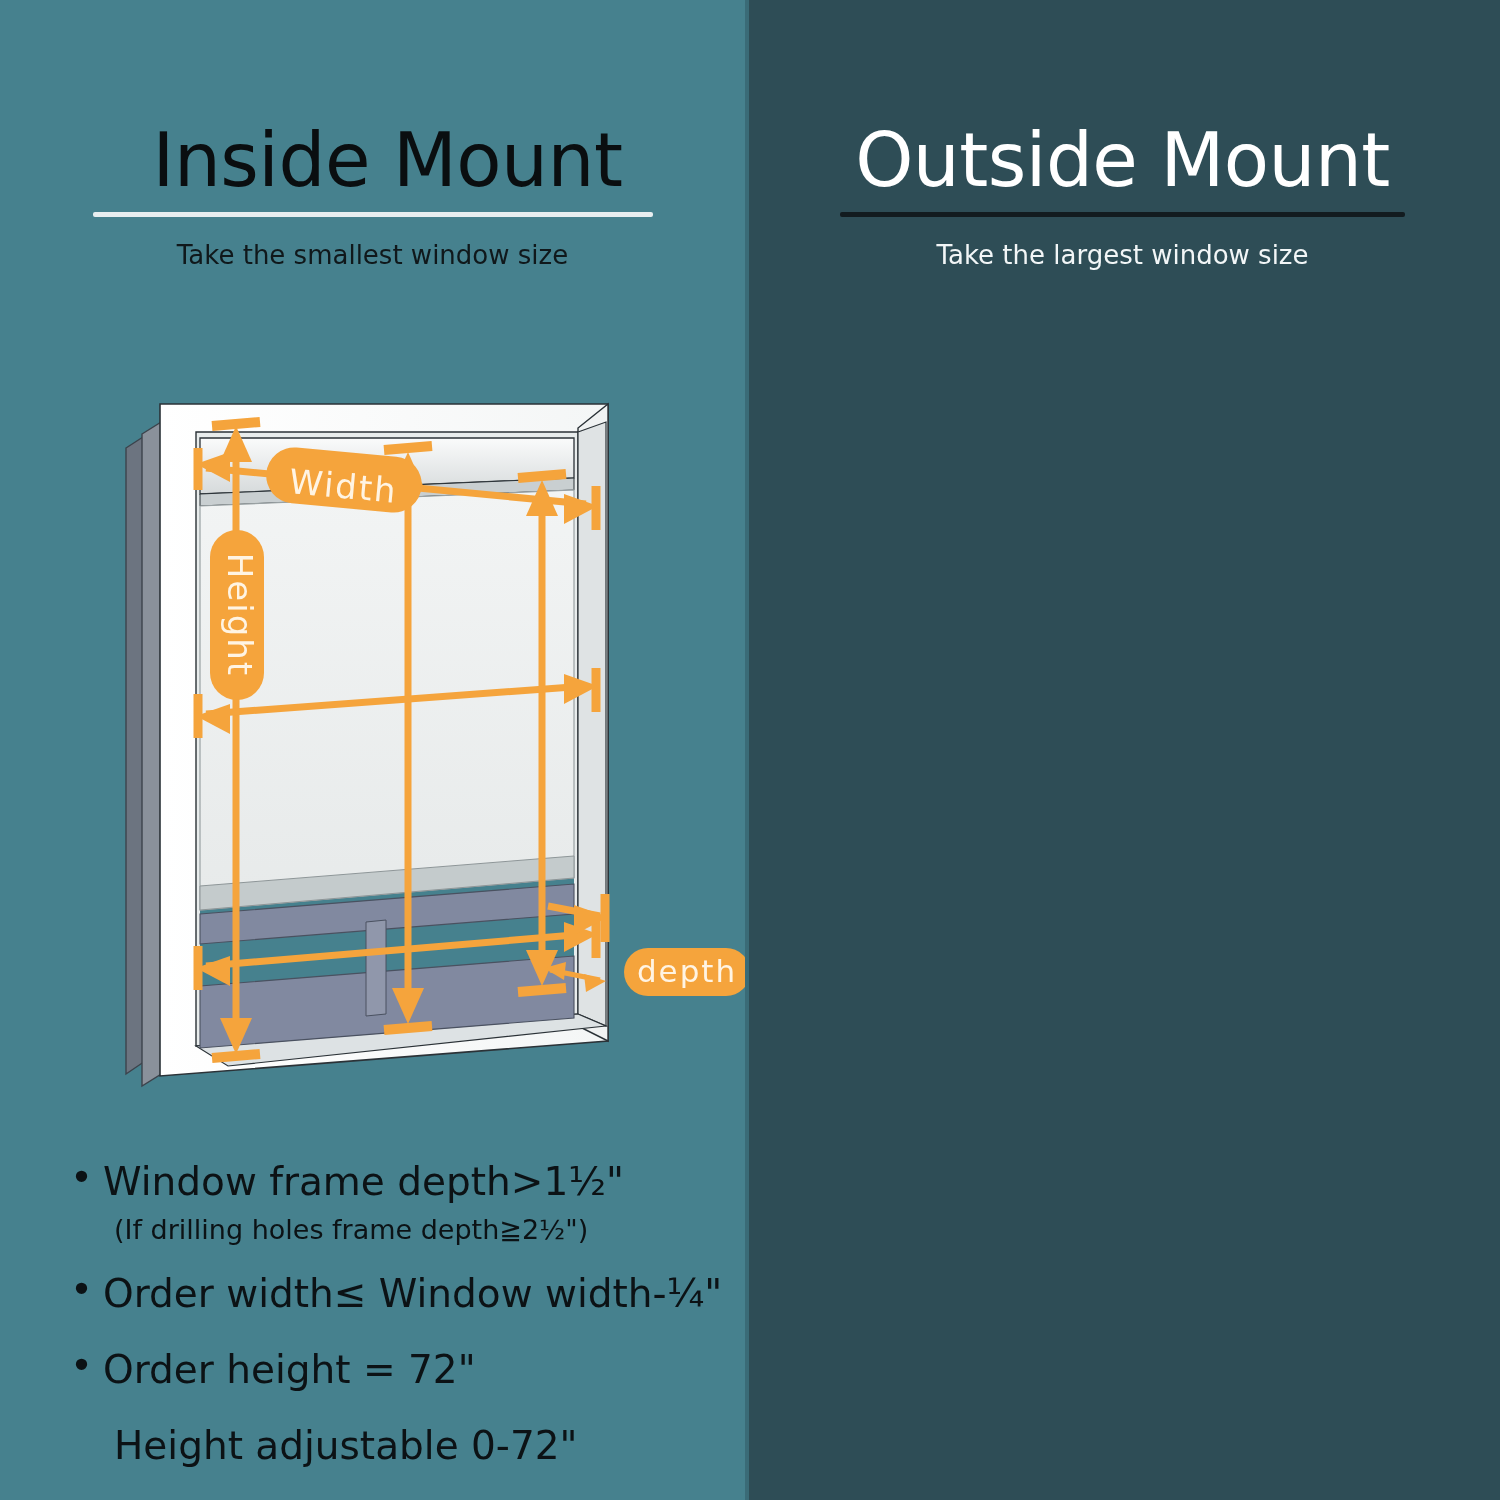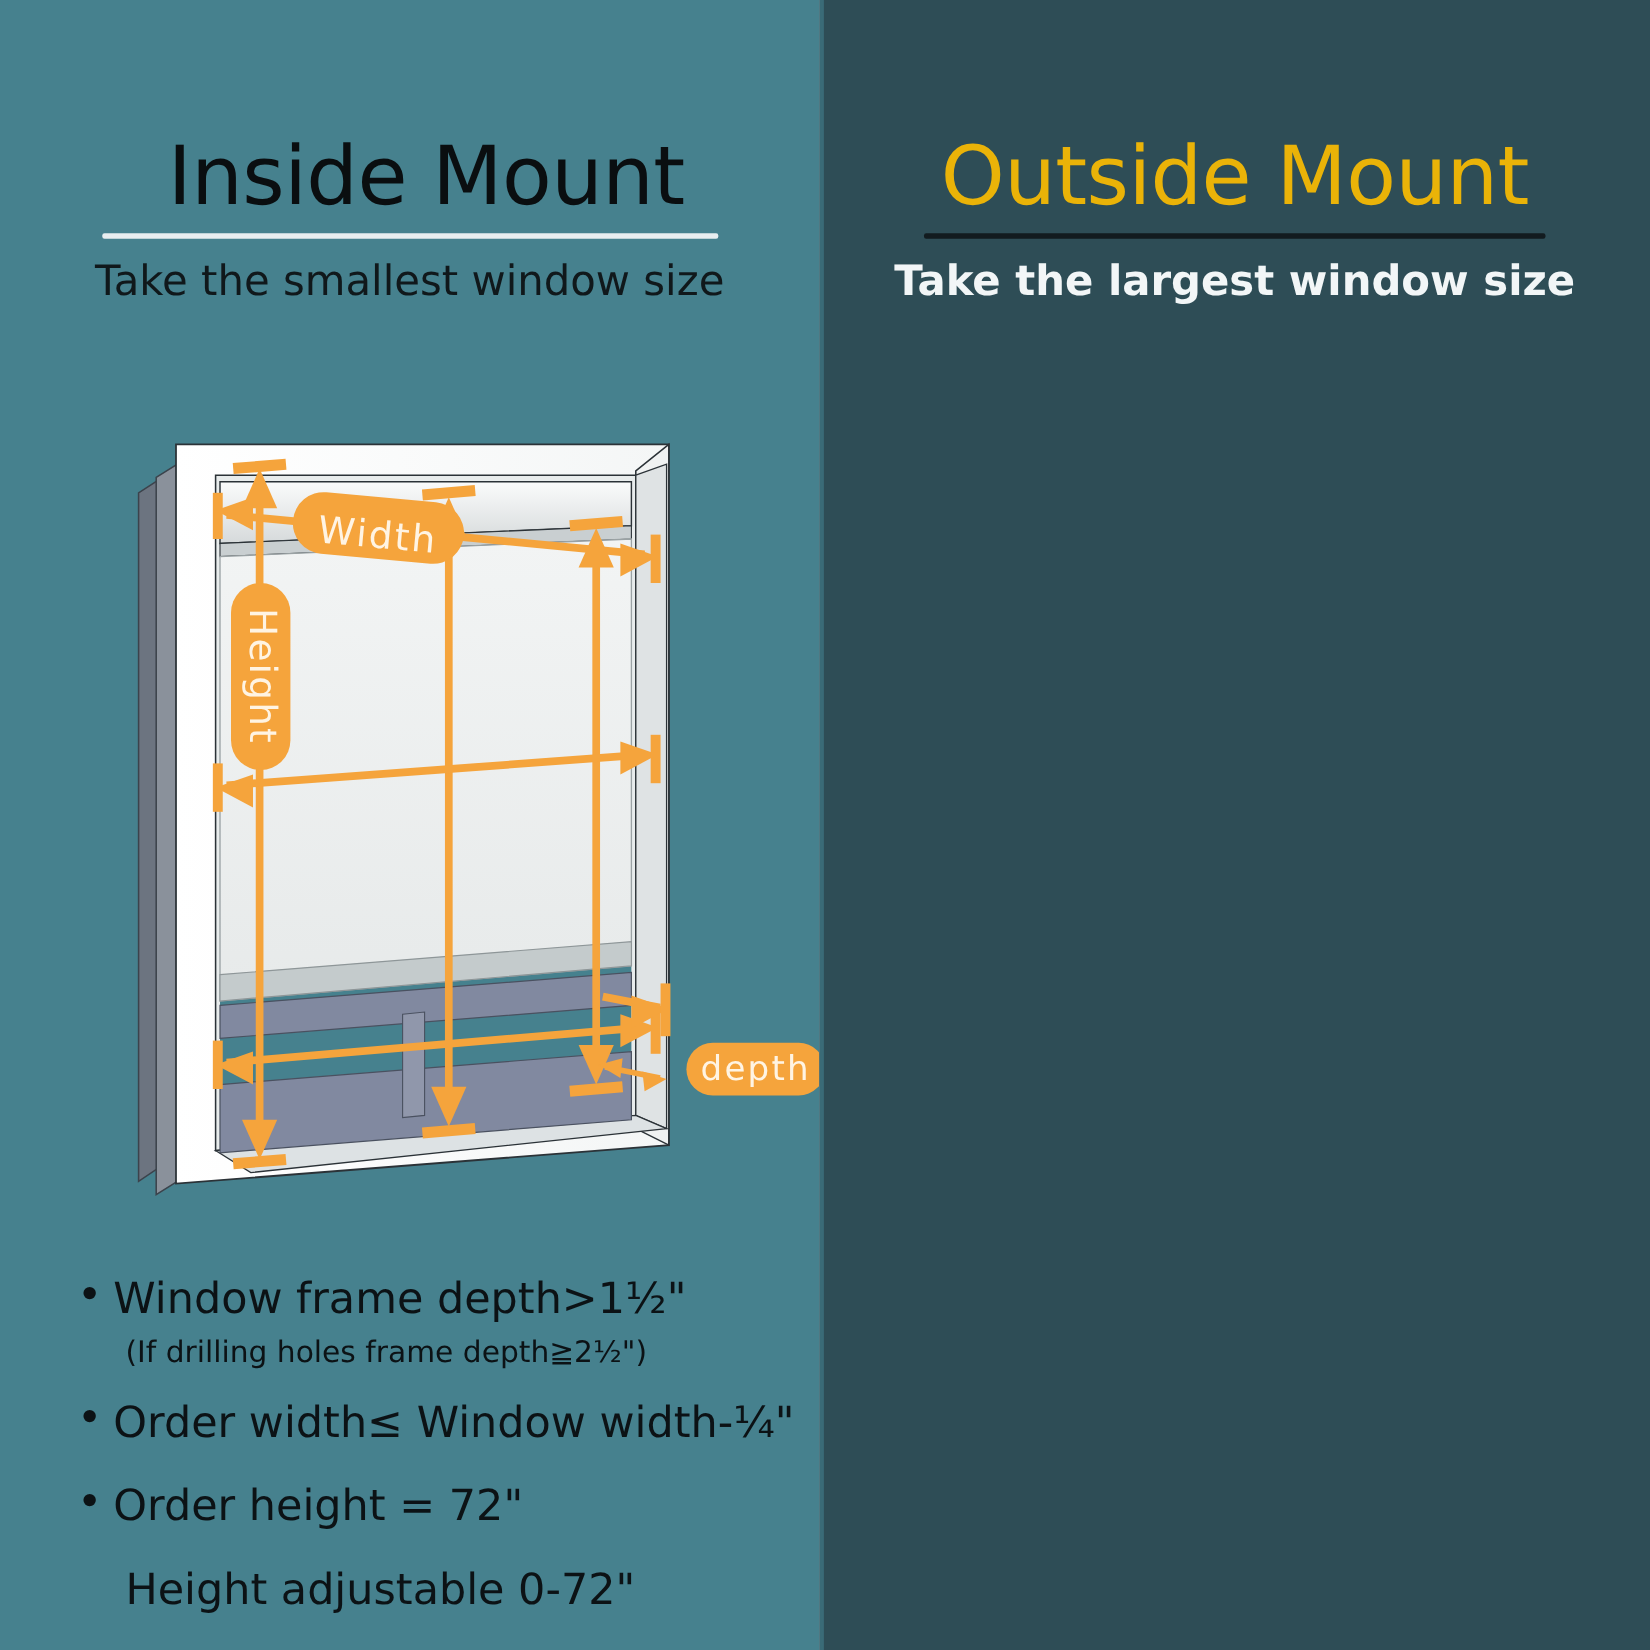--- a/index.html
+++ b/index.html
@@ -24,29 +24,29 @@
   
   .head{position:absolute;left:0;width:100%;text-align:center;}
   .head-left{top:118px;}
   .head-right{top:118px;}
   .title{
     font-family:"DejaVu Sans", sans-serif;
     font-size:74px;line-height:84px;font-weight:400;
     letter-spacing:-0.5px;margin:0;
   }
   .title-dark{color:#0A0E10;padding-left:30px;}
-  .title-light{color:#eab308;text-align:center;}
+  .title-light{color:#ffffff;text-align:center;}
   .rule{height:5px;margin:10px auto 0;border-radius:2px;}
   .rule-light{background:#E8EEF0;width:560px;}
   .rule-dark{background:#121B1F;width:565px;}
   .subtitle{
-    font-size:38px;line-height:48px;margin:14px 0 0;font-weight:400;
+    font-size:26px;line-height:48px;margin:14px 0 0;font-weight:400;
   }
   .sub-dark{color:#10181B;}
-  .sub-light{color:#F2F6F7;font-weight:bold;}
+  .sub-light{color:#F2F6F7;}
 
   
   .bullets{position:absolute;}
   .bullets-left{left:70px;top:1158px;width:660px;}
   .bl{display:flex;margin-bottom:6px;}
   .dot{flex:0 0 auto;margin-right:10px;line-height:1;}
   .btxt{flex:1 1 auto;}
   .b-dark{color:#0C1215;}
   .b-main{font-size:39px;line-height:48px;}
   .b-note{font-size:27px;line-height:36px;margin:2px 0 0 44px;}

